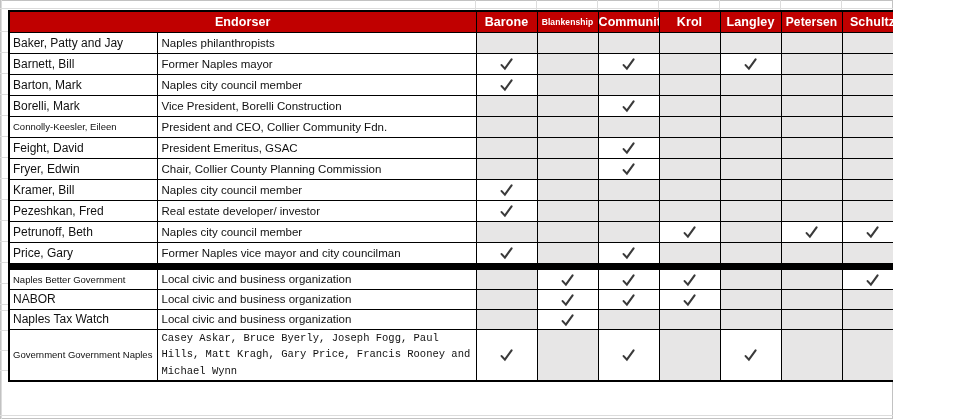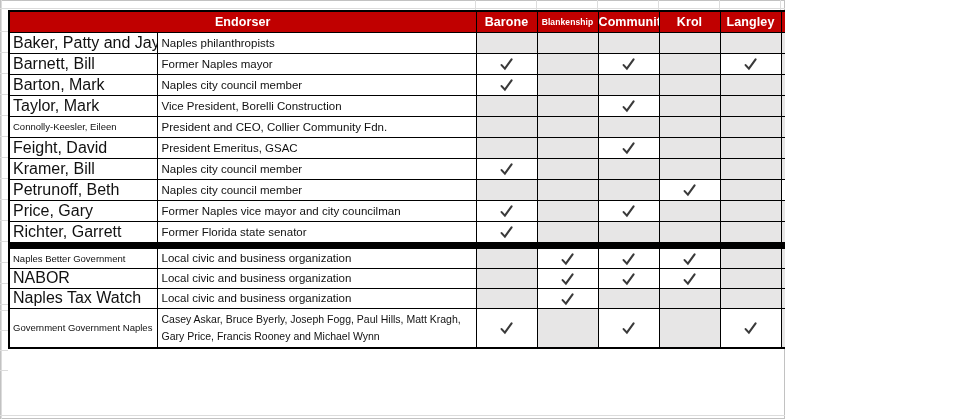--- a/index.html
+++ b/index.html
@@ -1,19 +1,19 @@
 <!DOCTYPE html>
 <html style="--header-bg: #C00000; --header-text: #FFFFFF; --empty-cell: #E7E6E6; --checked-cell: #FFFFFF; --checkmark-color: #3A3A3A; --table-border: #000000; --sheet-gridline: #DCDCDC;"><head>
 <meta charset="utf-8">
 <style>
   html,body{margin:0;padding:0;background:#ffffff;}
   body{font-family:"Liberation Sans", sans-serif;}
   .canvas{
     position:relative;
-    width:785px;height:419px;
+    width:893px;height:419px;
     background:#ffffff;
     overflow:hidden;
     box-shadow: inset 0 0 0 1px #c2c2c2;
   }
   .grid-line{position:absolute;background:#dcdcdc;z-index:0;}
   table.matrix{
     position:absolute;left:8px;top:10px;z-index:1;
     border-collapse:collapse;table-layout:fixed;
     width:955px;
     border:2px solid var(--table-border,#000);
@@ -26,31 +26,31 @@
     font-weight:bold;font-size:12.5px;
     text-align:center;vertical-align:middle;
     letter-spacing:0.1px;
   }
   th.cand{border-left:1px solid #7e1010;}
   th.cand.first{border-left:1px solid var(--table-border,#000);}
   th.cand.xs{font-size:8.5px;}
   th.cand.sm{font-size:12px;margin-left:44px;}
   td.name{
     background:var(--checked-cell,#fff);color:#111;
-    font-size:16px;padding:0 3px;white-space:nowrap;
+    font-size:12px;padding:0 3px;white-space:nowrap;
     vertical-align:middle;
   }
   td.name.small{font-size:9.5px;}
   td.name.wrap{white-space:normal;line-height:1.45;}
   td.desc{
     background:var(--checked-cell,#fff);color:#111;
     font-size:11.5px;padding:0 4px;white-space:nowrap;
     vertical-align:middle;
   }
-  td.desc.small{font-size:10.5px;white-space:normal;line-height:1.6;}
+  td.desc.small{font-size:10.5px;white-space:normal;line-height:1.6;font-family:Liberation Mono, monospace;}
   td.check{
     background:var(--empty-cell,#E7E6E6);
     text-align:center;vertical-align:middle;
   }
   td.check.on{background:var(--checked-cell,#fff);}
   td.check svg{display:block;margin:1px auto 0 auto;}
   tr.row-ind{height:21px;}
   tr.row-org{height:20px;}
   tr.row-tall{height:40px;}
   tr.divider td{
@@ -139,21 +139,21 @@
           </td>
           <td class="check"></td>
           <td class="check"></td>
           <td class="check"></td>
           <td class="check"></td>
           <td class="check"></td>
           <td class="check"></td>
           <td class="check"></td>
         </tr>
         <tr class="row-ind">
-          <td class="name">Taylor, Mark</td>
+          <td class="name">Borelli, Mark</td>
           <td class="desc">Vice President, Borelli Construction</td>
           <td class="check"></td>
           <td class="check"></td>
           <td class="check on">
             <svg width="15" height="14" viewBox="0 0 15 14">
               <path d="M2.6 8.1 L5.9 11.6 L12.6 2.3" fill="none" stroke="#3A3A3A" stroke-width="2.1" stroke-linecap="round"></path>
             </svg>
           </td>
           <td class="check"></td>
           <td class="check"></td>
@@ -187,36 +187,72 @@
               <path d="M2.6 8.1 L5.9 11.6 L12.6 2.3" fill="none" stroke="#3A3A3A" stroke-width="2.1" stroke-linecap="round"></path>
             </svg>
           </td>
           <td class="check"></td>
           <td class="check"></td>
           <td class="check"></td>
           <td class="check"></td>
           <td class="check"></td>
         </tr>
         <tr class="row-ind">
+          <td class="name">Fryer, Edwin</td>
+          <td class="desc">Chair, Collier County Planning Commission</td>
+          <td class="check"></td>
+          <td class="check"></td>
+          <td class="check on">
+            <svg width="15" height="14" viewBox="0 0 15 14">
+              <path d="M2.6 8.1 L5.9 11.6 L12.6 2.3" fill="none" stroke="#3A3A3A" stroke-width="2.1" stroke-linecap="round"></path>
+            </svg>
+          </td>
+          <td class="check"></td>
+          <td class="check"></td>
+          <td class="check"></td>
+          <td class="check"></td>
+          <td class="check on">
+            <svg width="15" height="14" viewBox="0 0 15 14">
+              <path d="M2.6 8.1 L5.9 11.6 L12.6 2.3" fill="none" stroke="#3A3A3A" stroke-width="2.1" stroke-linecap="round"></path>
+            </svg>
+          </td>
+        </tr>
+        <tr class="row-ind">
           <td class="name">Kramer, Bill</td>
           <td class="desc">Naples city council member</td>
           <td class="check on">
             <svg width="15" height="14" viewBox="0 0 15 14">
               <path d="M2.6 8.1 L5.9 11.6 L12.6 2.3" fill="none" stroke="#3A3A3A" stroke-width="2.1" stroke-linecap="round"></path>
             </svg>
           </td>
           <td class="check"></td>
           <td class="check"></td>
           <td class="check"></td>
           <td class="check"></td>
           <td class="check"></td>
           <td class="check"></td>
           <td class="check"></td>
         </tr>
         <tr class="row-ind">
+          <td class="name">Pezeshkan, Fred</td>
+          <td class="desc">Real estate developer/ investor</td>
+          <td class="check on">
+            <svg width="15" height="14" viewBox="0 0 15 14">
+              <path d="M2.6 8.1 L5.9 11.6 L12.6 2.3" fill="none" stroke="#3A3A3A" stroke-width="2.1" stroke-linecap="round"></path>
+            </svg>
+          </td>
+          <td class="check"></td>
+          <td class="check"></td>
+          <td class="check"></td>
+          <td class="check"></td>
+          <td class="check"></td>
+          <td class="check"></td>
+          <td class="check"></td>
+        </tr>
+        <tr class="row-ind">
           <td class="name">Petrunoff, Beth</td>
           <td class="desc">Naples city council member</td>
           <td class="check"></td>
           <td class="check"></td>
           <td class="check"></td>
           <td class="check on">
             <svg width="15" height="14" viewBox="0 0 15 14">
               <path d="M2.6 8.1 L5.9 11.6 L12.6 2.3" fill="none" stroke="#3A3A3A" stroke-width="2.1" stroke-linecap="round"></path>
             </svg>
           </td>
@@ -240,36 +276,20 @@
             <svg width="15" height="14" viewBox="0 0 15 14">
               <path d="M2.6 8.1 L5.9 11.6 L12.6 2.3" fill="none" stroke="#3A3A3A" stroke-width="2.1" stroke-linecap="round"></path>
             </svg>
           </td>
           <td class="check"></td>
           <td class="check on">
             <svg width="15" height="14" viewBox="0 0 15 14">
               <path d="M2.6 8.1 L5.9 11.6 L12.6 2.3" fill="none" stroke="#3A3A3A" stroke-width="2.1" stroke-linecap="round"></path>
             </svg>
           </td>
-          <td class="check"></td>
-          <td class="check"></td>
-          <td class="check"></td>
-          <td class="check"></td>
-          <td class="check"></td>
-        </tr>
-        <tr class="row-ind">
-          <td class="name">Richter, Garrett</td>
-          <td class="desc">Former Florida state senator</td>
-          <td class="check on">
-            <svg width="15" height="14" viewBox="0 0 15 14">
-              <path d="M2.6 8.1 L5.9 11.6 L12.6 2.3" fill="none" stroke="#3A3A3A" stroke-width="2.1" stroke-linecap="round"></path>
-            </svg>
-          </td>
-          <td class="check"></td>
-          <td class="check"></td>
           <td class="check"></td>
           <td class="check"></td>
           <td class="check"></td>
           <td class="check"></td>
           <td class="check"></td>
         </tr>
         <tr class="divider">
           <td colspan="10"></td>
         </tr>
         <tr class="row-org">

